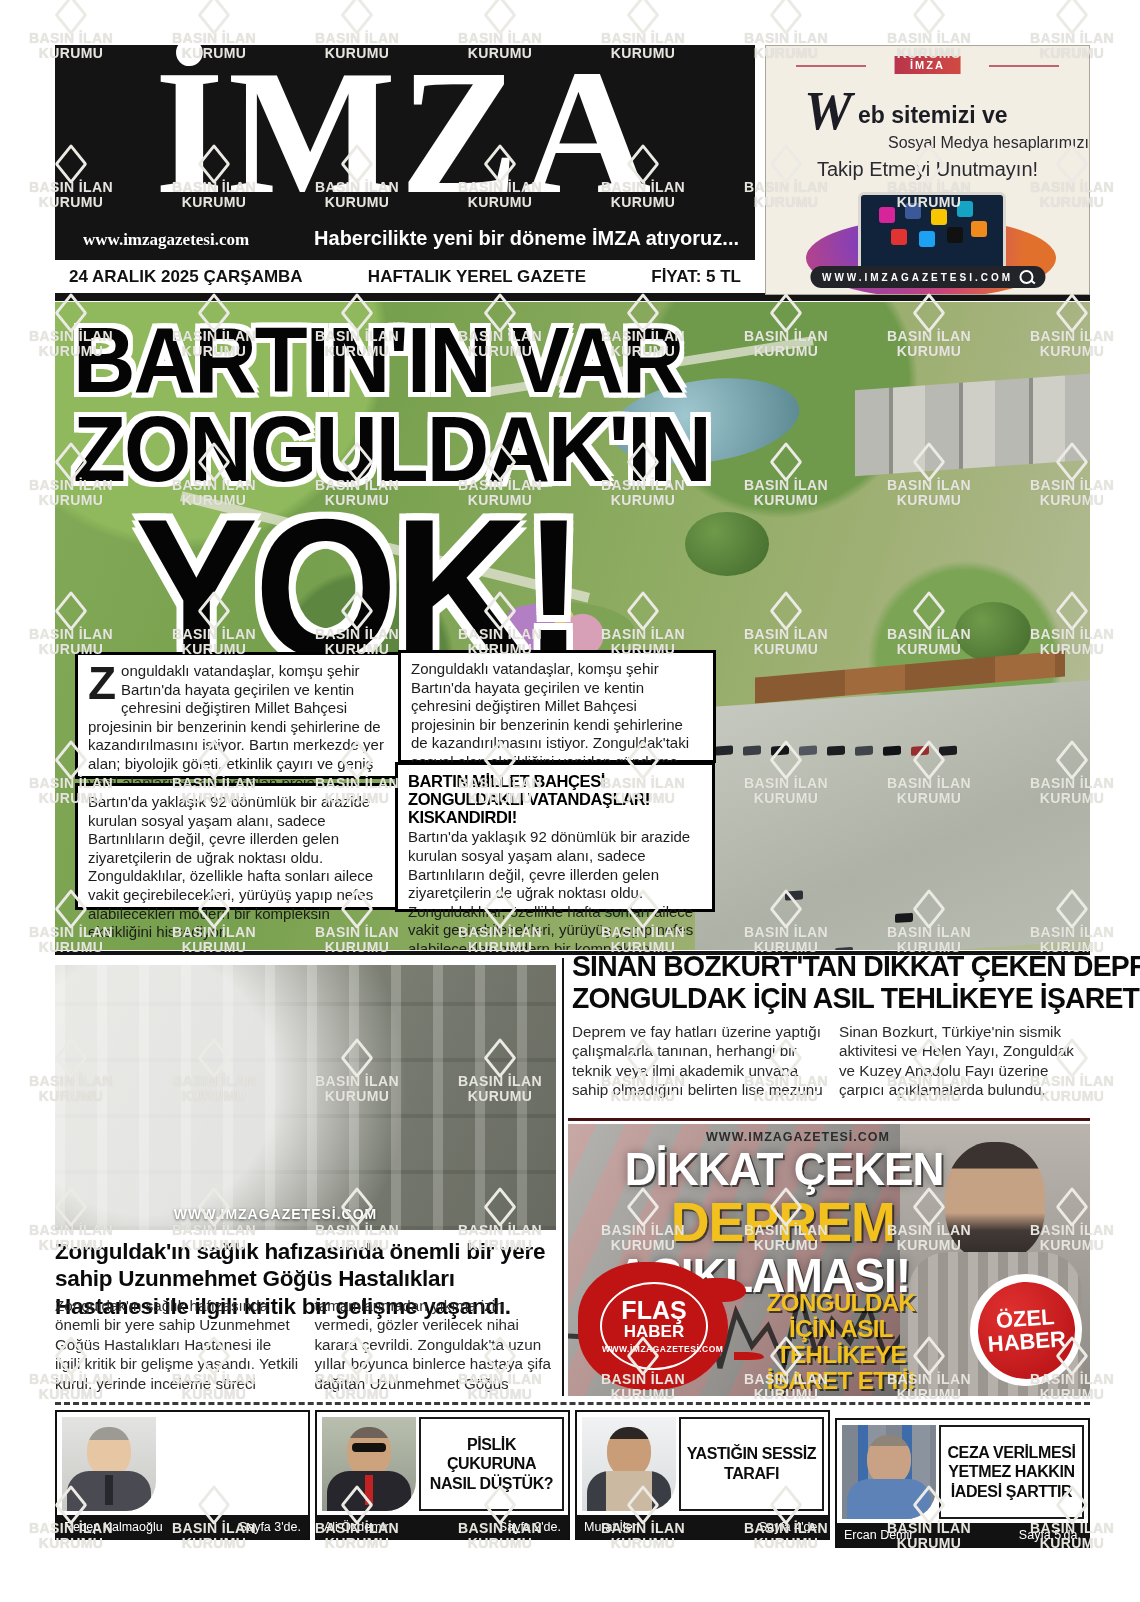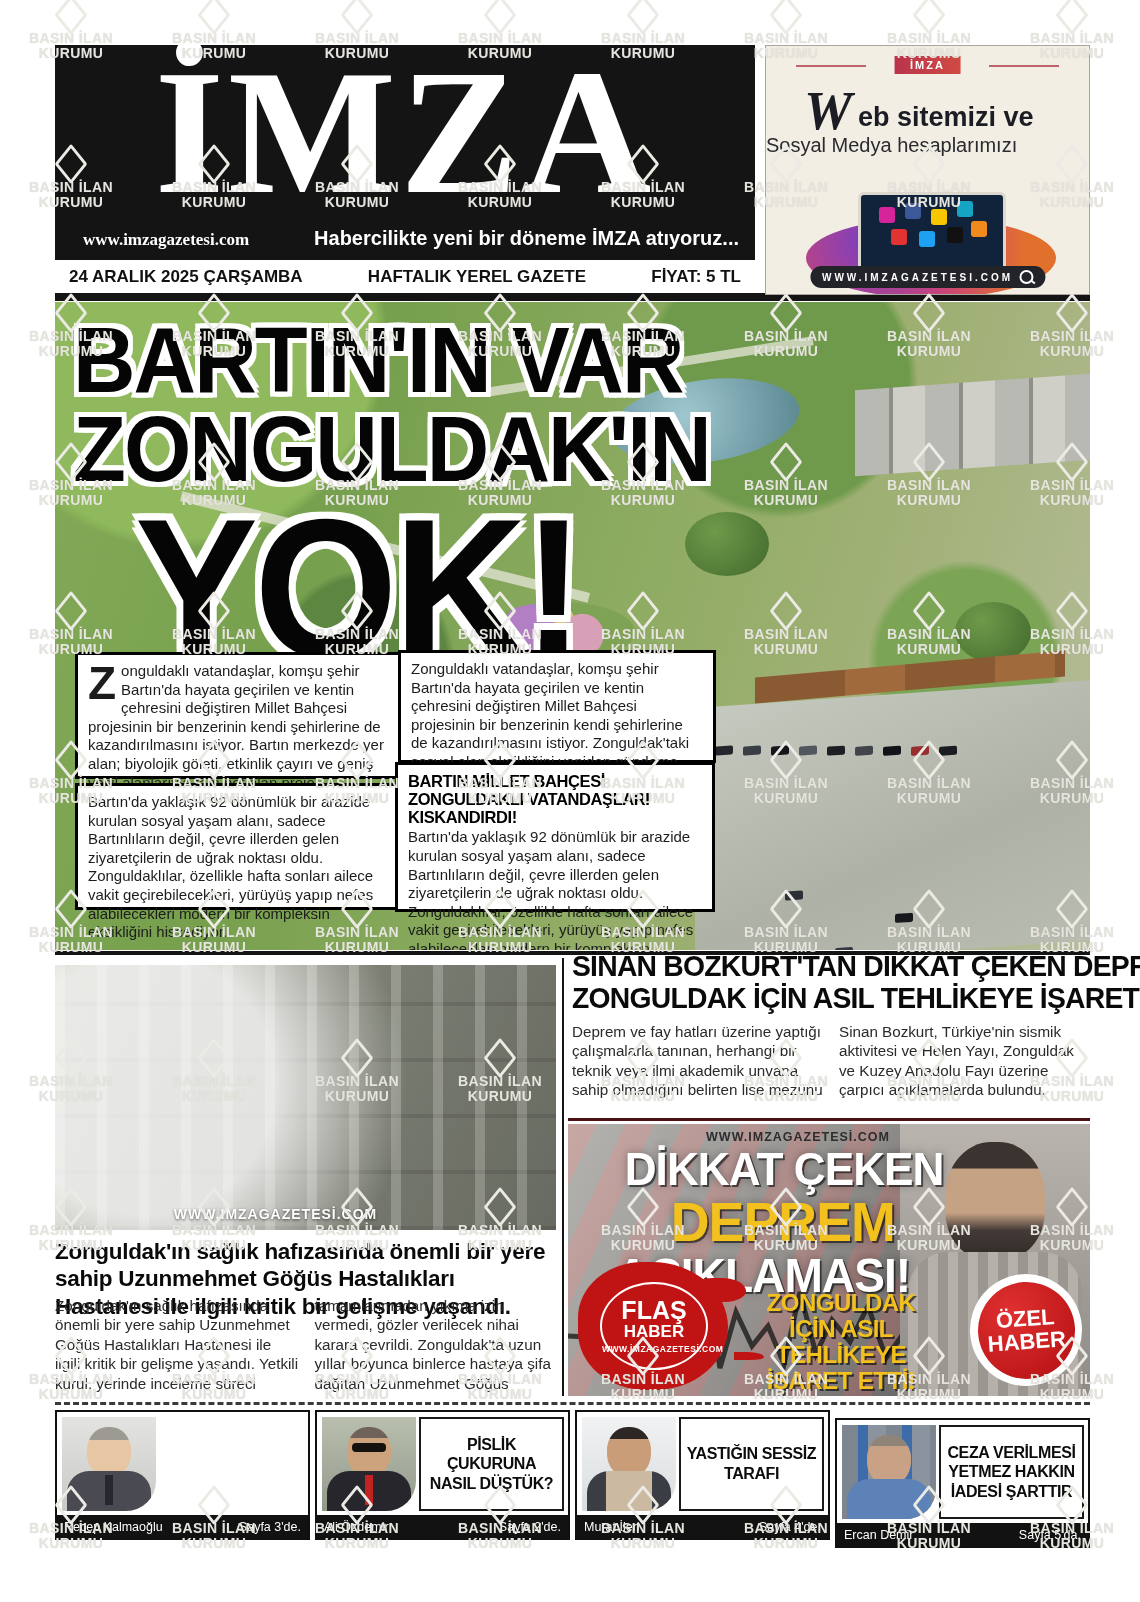--- a/index.html
+++ b/index.html
@@ -28,22 +28,22 @@
 
   
   #ad{left:765px;top:45px;width:325px;height:250px;background:#f2eee4;border:1px solid #aaa59a;
       box-sizing:border-box;overflow:hidden;}
   #ad-badge{position:absolute;left:50%;top:10px;transform:translateX(-50%);
       background:linear-gradient(90deg,#b9344c,#d04a43);color:#fff;font-weight:700;
       font-size:11px;letter-spacing:2px;padding:3px 16px;}
   .ad-line{position:absolute;top:19px;width:70px;height:2px;background:#c0636f;}
   #ad-w{position:absolute;left:38px;top:34px;font-family:"Liberation Serif",serif;
       font-style:italic;font-size:54px;font-weight:700;color:#1c1c24;}
-  #ad-l1{position:absolute;left:92px;top:56px;font-weight:800;font-size:27px;color:#1c1c24;}
-  #ad-l2{position:absolute;left:0;right:0;top:88px;text-align:left;font-size:20px;color:#2a2a30;}
+  #ad-l1{position:absolute;left:92px;top:56px;font-weight:800;font-size:23px;color:#1c1c24;}
+  #ad-l2{position:absolute;left:0;right:0;top:88px;text-align:right;font-size:16px;color:#2a2a30;}
   #ad-l3{position:absolute;left:0;right:0;top:112px;text-align:center;font-size:20px;color:#2a2a30;}
   #ad-blob{position:absolute;left:40px;top:172px;width:250px;height:80px;border-radius:50%;
       background:radial-gradient(circle at 25% 30%,#7a3fc0,#c8447a 45%,#e2702d 80%);}
   #ad-laptop{position:absolute;left:92px;top:146px;width:142px;height:82px;background:#10233a;
       border-radius:6px 6px 0 0;border:3px solid #dcd8cf;}
   #ad-cubes{position:absolute;left:18px;top:12px;width:16px;height:16px;background:#d6259b;border-radius:3px;
       box-shadow:26px -4px 0 #3b5998,52px 2px 0 #f7c600,78px -6px 0 #16a4c4,12px 22px 0 #e23333,
                  40px 24px 0 #1da1f2,68px 20px 0 #111111,92px 14px 0 #f08a1d;}
   #ad-base{position:absolute;left:72px;top:228px;width:182px;height:7px;background:#e7e3da;border-radius:4px;}
   #ad-foot{position:absolute;left:50%;bottom:6px;transform:translateX(-50%);background:#23232a;
@@ -222,20 +222,21 @@
   </div>
   <div id="rule-top" class="abs"></div>
 
   <div id="ad" class="abs">
     <div class="ad-line" style="left:30px;"></div>
     <div class="ad-line" style="right:30px;"></div>
     <div id="ad-badge">İMZA</div>
     <div id="ad-w">W</div>
     <div id="ad-l1">eb sitemizi ve</div>
     <div id="ad-l2">Sosyal Medya hesaplarımızı</div>
+    <div id="ad-l3">Takip Etmeyi Unutmayın!</div>
     <div id="ad-blob"></div>
     <div id="ad-laptop">
       <div id="ad-cubes"></div>
     </div>
     <div id="ad-base"></div>
     <div id="ad-foot">
       <span>WWW.IMZAGAZETESI.COM</span>
       <span class="lens"></span>
     </div>
   </div>

